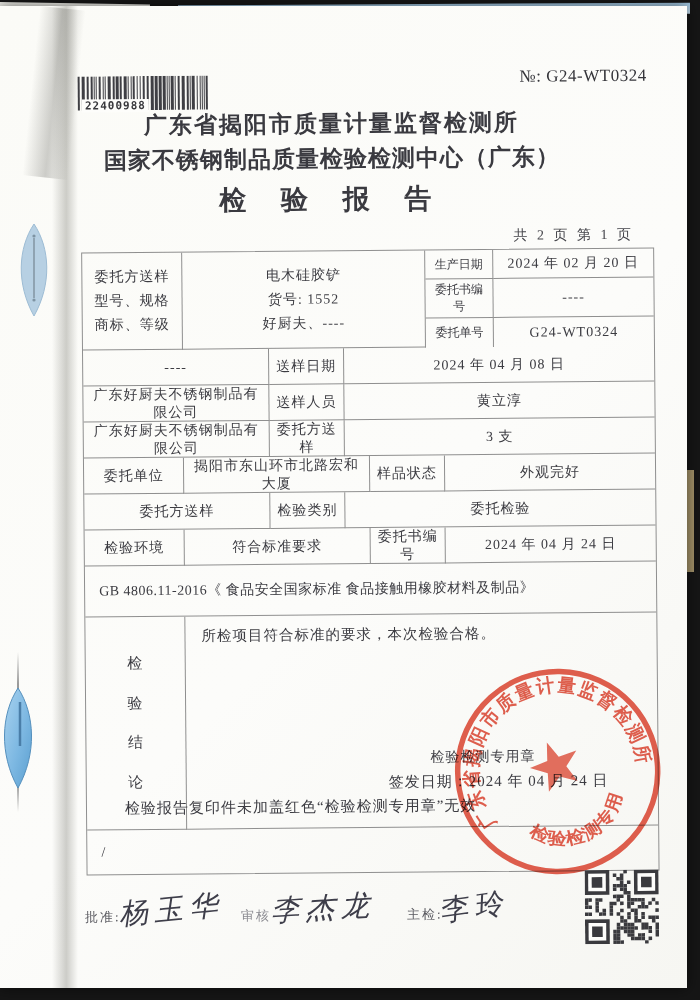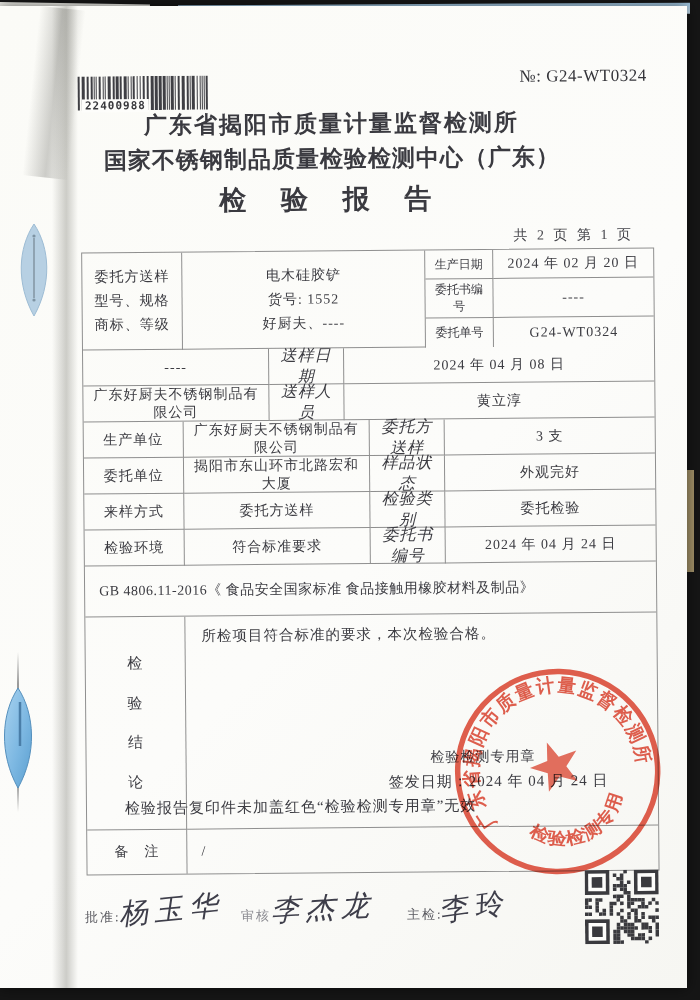--- a/index.html
+++ b/index.html
@@ -46,21 +46,21 @@
   
   .rtable{position:absolute;left:82px;top:244px;width:573px;border:1px solid #8f8f8f;box-sizing:border-box;background:transparent;}
   .trow{display:flex;box-sizing:border-box;}
   .cell{box-sizing:border-box;border-right:1px solid #8f8f8f;border-bottom:1px solid #8f8f8f;
     display:flex;align-items:center;justify-content:center;text-align:center;
     font-size:14px;color:#3c3c42;letter-spacing:1px;padding:2px 4px;}
   .cell:last-child{border-right:none;}
   .lastrow .cell{border-bottom:none;}
   .w-l1{width:100px;flex:none;}
   .w-v1{width:186px;flex:none;}
-  .w-l2{width:75px;flex:none;font-size:16px;font-style:italic;}
+  .w-l2{width:75px;flex:none;font-size:14px;}
   .w-v2{flex:1;}
   .midrow{height:36px;}
   
   .prow{height:97px;}
   .prow .w-pl{width:100px;flex:none;}
   .prow .w-pv{width:243px;flex:none;}
   .psub{flex:1;display:flex;}
   .psub .sl{width:68px;flex:none;font-size:12px;letter-spacing:0;}
   .psub .sv{flex:1;}
   .psub .cell{border-bottom:1px solid #8f8f8f;}
@@ -204,33 +204,31 @@
           <div class="cell w-v1">----</div>
           <div class="cell w-l2">送样日期</div>
           <div class="cell w-v2">2024 年 04 月 08 日</div>
         </div>
         <div class="trow midrow">
           <div class="cell w-v1">广东好厨夫不锈钢制品有限公司</div>
           <div class="cell w-l2">送样人员</div>
           <div class="cell w-v2">黄立淳</div>
         </div>
         <div class="trow midrow">
-          <div class="cell w-l1">生产单位</div>
           <div class="cell w-v1">广东好厨夫不锈钢制品有限公司</div>
           <div class="cell w-l2">委托方送样</div>
           <div class="cell w-v2">3 支</div>
         </div>
         <div class="trow midrow">
           <div class="cell w-l1">委托单位</div>
           <div class="cell w-v1">揭阳市东山环市北路宏和大厦</div>
           <div class="cell w-l2">样品状态</div>
           <div class="cell w-v2">外观完好</div>
         </div>
         <div class="trow midrow">
-          <div class="cell w-l1">来样方式</div>
           <div class="cell w-v1">委托方送样</div>
           <div class="cell w-l2">检验类别</div>
           <div class="cell w-v2">委托检验</div>
         </div>
         <div class="trow midrow">
           <div class="cell w-l1">检验环境</div>
           <div class="cell w-v1">符合标准要求</div>
           <div class="cell w-l2">委托书编号</div>
           <div class="cell w-v2">2024 年 04 月 24 日</div>
         </div>
@@ -248,21 +246,20 @@
           </div>
           <div class="cell conc-cell">
             <div class="conc-text">所检项目符合标准的要求，本次检验合格。</div>
             <div class="seal-caption">检验检测专用章</div>
             <div class="issue-date">签发日期：2024 年 04 月 24 日</div>
             <div class="copy-notice">检验报告复印件未加盖红色“检验检测专用章”无效</div>
           </div>
         </div>
 
         <div class="trow remrow lastrow">
-          <div class="cell w-l1">备　注</div>
           <div class="cell rem-v">/</div>
         </div>
       </div>
 
       <svg class="stamp" viewBox="0 0 222 222">
         <circle cx="111" cy="111" r="100" fill="none" stroke="#d8412e" stroke-width="5.5"></circle>
         <defs>
           <path id="ringPath" d="M 35.8 138.4 A 80 80 0 1 1 186.2 138.4" fill="none"></path>
           <path id="botPath" d="M 58 153 A 60 60 0 0 0 164 153" fill="none"></path>
         </defs>

